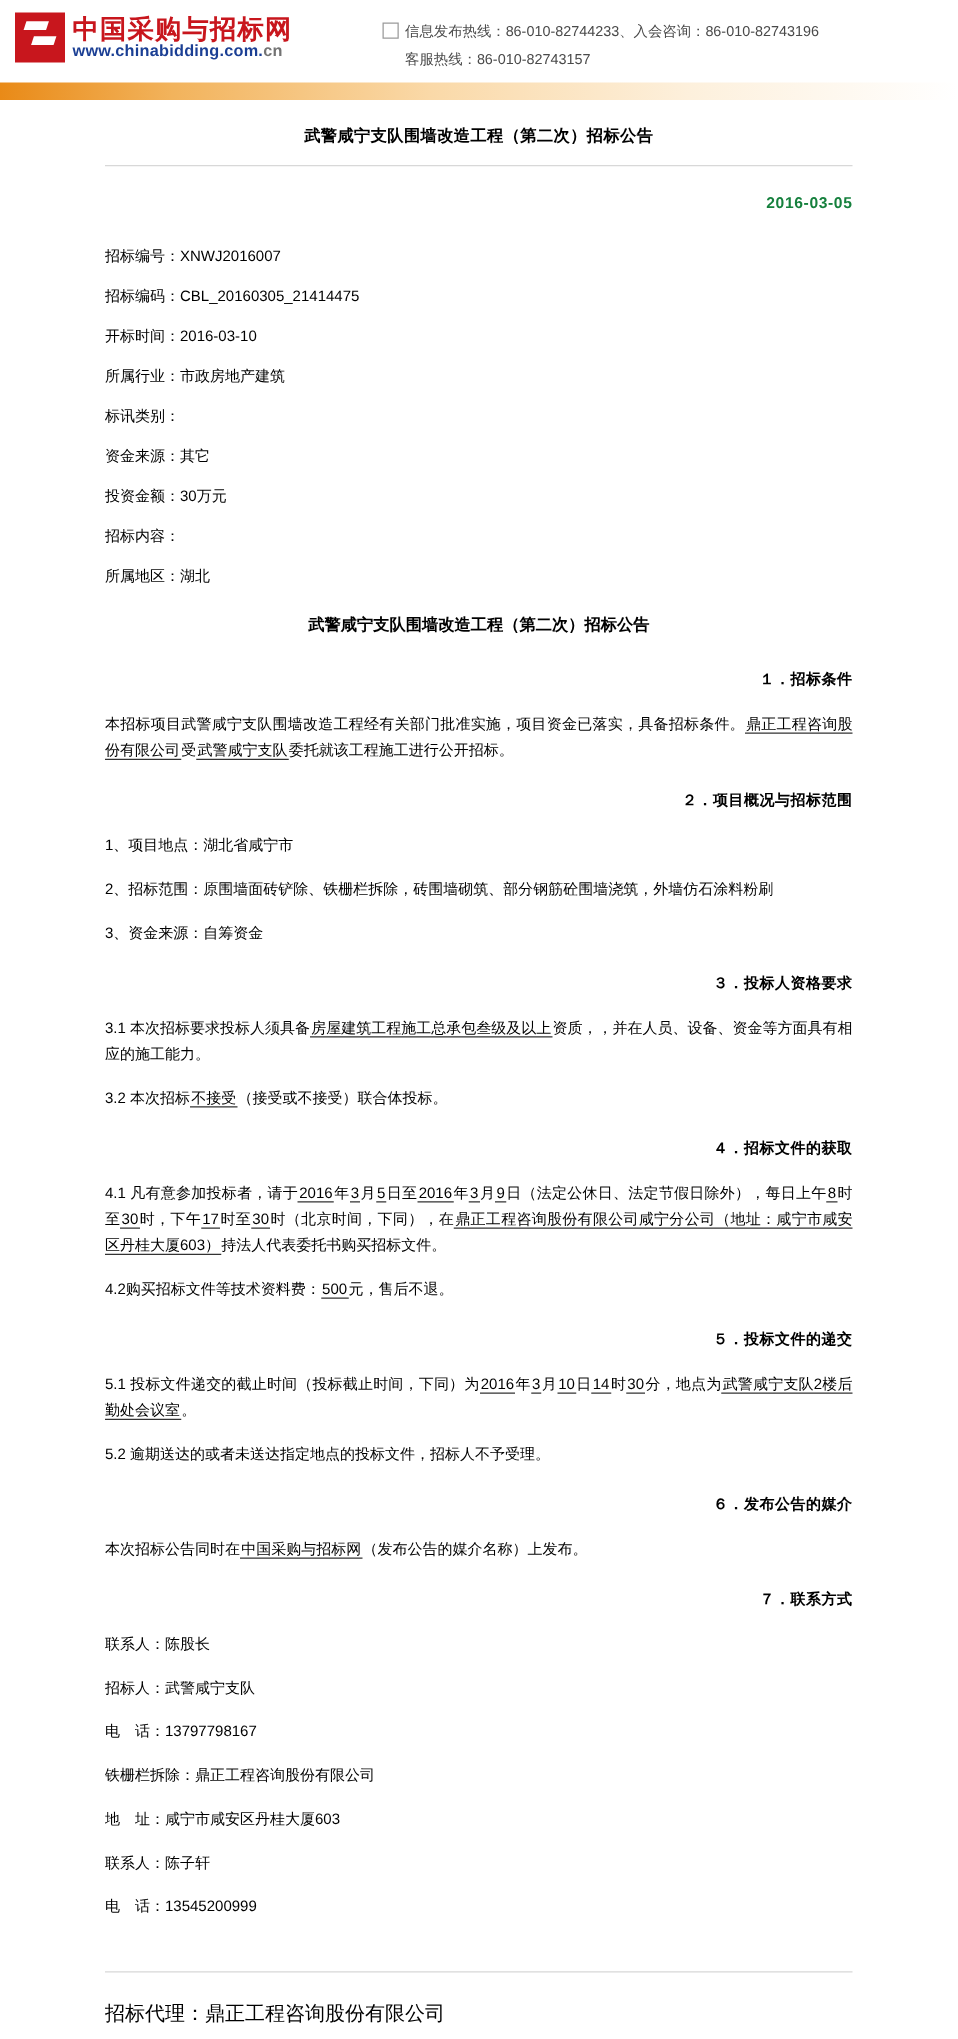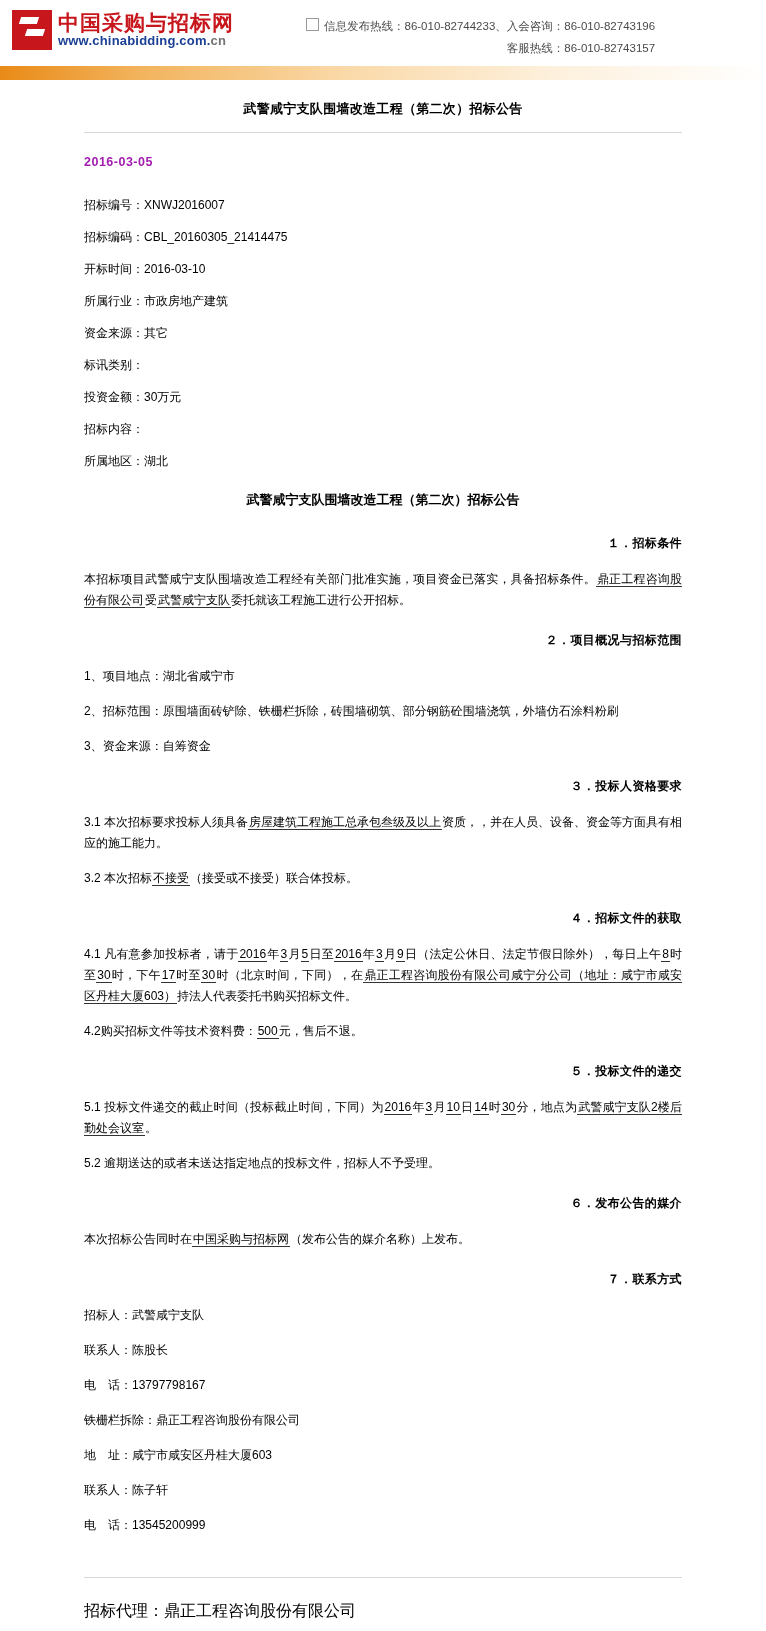--- a/index.html
+++ b/index.html
@@ -82,21 +82,20 @@
   .hotlines {
     padding-top: 6px;
     padding-left: 44px;
     font-size: 11.5px;
     color: #4a4a4a;
     line-height: 1.9;
     position: relative;
   }
   .hotline-row {
     white-space: nowrap;
-    text-align: right;
   }
   .hl-box {
     position: absolute;
     left: 26px;
     top: 8px;
     width: 11px;
     height: 11px;
     border: 1px solid #9a9a9a;
     background: #fff;
   }
@@ -114,22 +113,22 @@
     font-size: 13px;
     font-weight: bold;
     padding: 20px 0 14px 0;
     letter-spacing: 0.3px;
   }
   .rule {
     border-top: 1px solid #d8d8d8;
     margin: 0 0 0 0;
   }
   .date {
-    text-align: left;
-    color: #a21caf;
+    text-align: right;
+    color: #15803d;
     font-weight: bold;
     font-size: 12.5px;
     padding: 22px 0 20px 0;
     letter-spacing: 0.5px;
   }
   .meta p {
     margin: 0;
     padding: 7px 0 7px 0;
     font-size: 12px;
     line-height: 1.5;
@@ -202,22 +201,22 @@
 
     <div class="doc-title">武警咸宁支队围墙改造工程（第二次）招标公告</div>
     <div class="rule"></div>
     <div class="date">2016-03-05</div>
 
     <div class="meta">
       <p>招标编号：XNWJ2016007</p>
       <p>招标编码：CBL_20160305_21414475</p>
       <p>开标时间：2016-03-10</p>
       <p>所属行业：市政房地产建筑</p>
+      <p>标讯类别：</p>
       <p>资金来源：其它</p>
-      <p>标讯类别：</p>
       <p>投资金额：30万元</p>
       <p>招标内容：</p>
       <p>所属地区：湖北</p>
     </div>
 
     <div class="sec-title">武警咸宁支队围墙改造工程（第二次）招标公告</div>
 
     <h3 class="h">１．招标条件</h3>
     <p class="t"><span>本招标项目武警咸宁支队围墙改造工程经有关部门批准实施，项目资金已落实，具备招标条件。</span><span class="u">鼎正工程咨询股份有限公司</span><span>受</span><span class="u">武警咸宁支队</span><span>委托就该工程施工进行公开招标。</span></p>
 
@@ -236,22 +235,22 @@
 
     <h3 class="h">５．投标文件的递交</h3>
     <p class="t"><span>5.1 投标文件递交的截止时间（投标截止时间，下同）为</span><span class="u">2016</span><span>年</span><span class="u">3</span><span>月</span><span class="u">10</span><span>日</span><span class="u">14</span><span>时</span><span class="u">30</span><span>分，地点为</span><span class="u">武警咸宁支队2楼后勤处会议室</span><span>。</span></p>
     <p class="t">5.2 逾期送达的或者未送达指定地点的投标文件，招标人不予受理。</p>
 
     <h3 class="h">６．发布公告的媒介</h3>
     <p class="t"><span>本次招标公告同时在</span><span class="u">中国采购与招标网</span><span>（发布公告的媒介名称）上发布。</span></p>
 
     <h3 class="h">７．联系方式</h3>
     <div class="contact">
+      <p>联系人：陈股长</p>
       <p>招标人：武警咸宁支队</p>
-      <p>联系人：陈股长</p>
       <p>电　话：13797798167</p>
       <p>铁栅栏拆除：鼎正工程咨询股份有限公司</p>
       <p>地　址：咸宁市咸安区丹桂大厦603</p>
       <p>联系人：陈子轩</p>
       <p>电　话：13545200999</p>
     </div>
 
     <div class="footer-rule"></div>
     <div class="footer">
       <p>招标代理：鼎正工程咨询股份有限公司</p>

